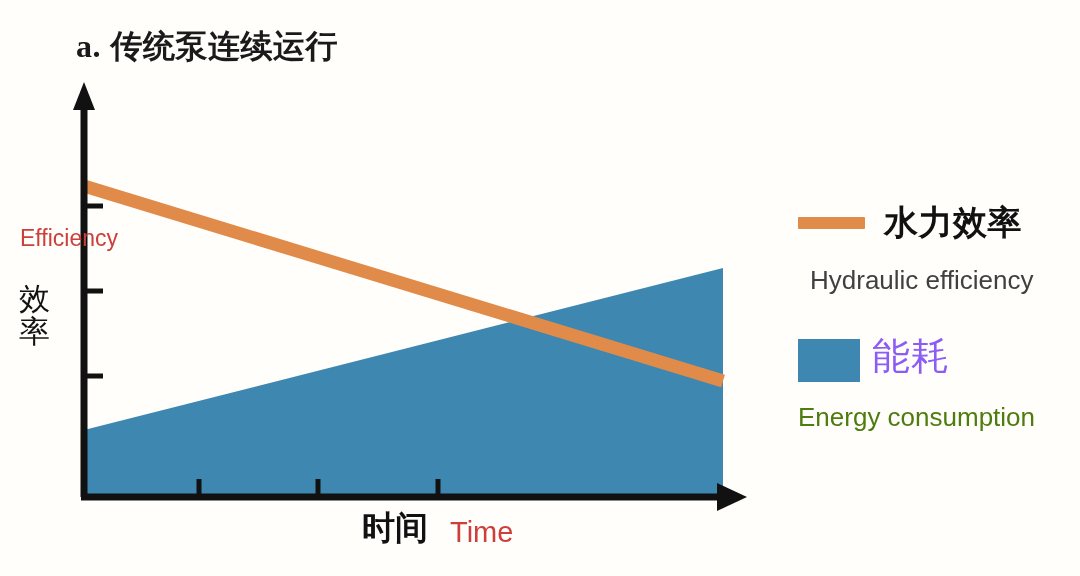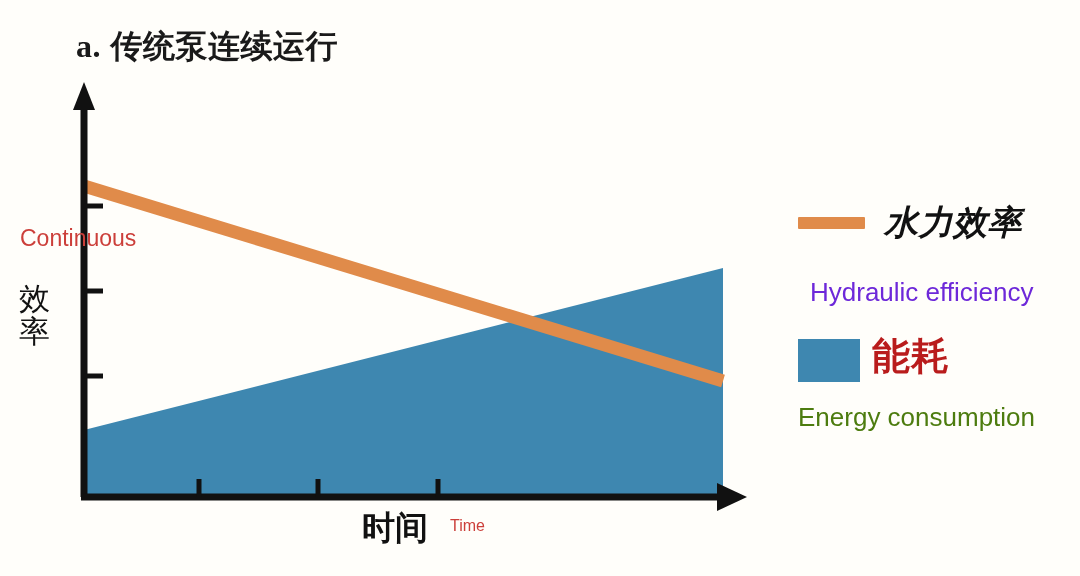--- a/index.html
+++ b/index.html
@@ -77,21 +77,21 @@
     font-size: 33px;
     font-weight: 700;
     color: #111111;
     white-space: nowrap;
     line-height: 1;
   }
   .xlabel-en {
     position: absolute;
     left: 450px;
     top: 518px;
-    font-size: 16px;
+    font-size: 29px;
     color: #cc3f3a;
     white-space: nowrap;
     line-height: 1;
   }
 
   
   .legend {
     position: absolute;
     left: 796px;
     top: 205px;
@@ -112,47 +112,45 @@
   .legend-label-cn-1 {
     position: absolute;
     left: 88px;
     top: 0px;
     font-size: 34px;
     font-weight: bold;
     color: #111111;
     white-space: nowrap;
     line-height: 1;
     letter-spacing: 0.5px;
-    font-style: italic;
   }
   .legend-label-en-1 {
     position: absolute;
     left: 14px;
     top: 62px;
     font-size: 26px;
-    color: #6d28d9;
-    white-space: nowrap;
-    line-height: 1;
-    margin-top: 12px;
+    color: #404040;
+    white-space: nowrap;
+    line-height: 1;
   }
   .legend-swatch-box {
     position: absolute;
     left: 2px;
     top: 134px;
     width: 62px;
     height: 43px;
     background: #3e87b0;
   }
   .legend-label-cn-2 {
     position: absolute;
     left: 76px;
     top: 132px;
     font-size: 38px;
-    font-weight: 700;
-    color: #b91c1c;
+    font-weight: 400;
+    color: #8b5cf6;
     white-space: nowrap;
     line-height: 1;
     letter-spacing: 1px;
   }
   .legend-label-en-2 {
     position: absolute;
     left: 2px;
     top: 199px;
     font-size: 26px;
     color: #4d7c0f;
@@ -192,21 +190,21 @@
 
     <line x1="84" y1="206" x2="103" y2="206" stroke="#111111" stroke-width="5"></line>
     <line x1="84" y1="291" x2="103" y2="291" stroke="#111111" stroke-width="5"></line>
     <line x1="84" y1="376" x2="103" y2="376" stroke="#111111" stroke-width="5"></line>
 
     <line x1="199" y1="497" x2="199" y2="479" stroke="#111111" stroke-width="5"></line>
     <line x1="318" y1="497" x2="318" y2="479" stroke="#111111" stroke-width="5"></line>
     <line x1="438" y1="497" x2="438" y2="479" stroke="#111111" stroke-width="5"></line>
   </svg>
 
-  <div class="ylabel-en">Continuous</div>
+  <div class="ylabel-en">Efficiency</div>
   <div class="ylabel-cn">效率</div>
   <div class="xlabel-cn">时间</div>
   <div class="xlabel-en">Time</div>
 
   <div class="legend">
 
     <div class="legend-row">
       <div class="legend-swatch-line"></div>
       <div class="legend-label-cn-1">水力效率</div>
       <div class="legend-label-en-1">Hydraulic efficiency</div>

